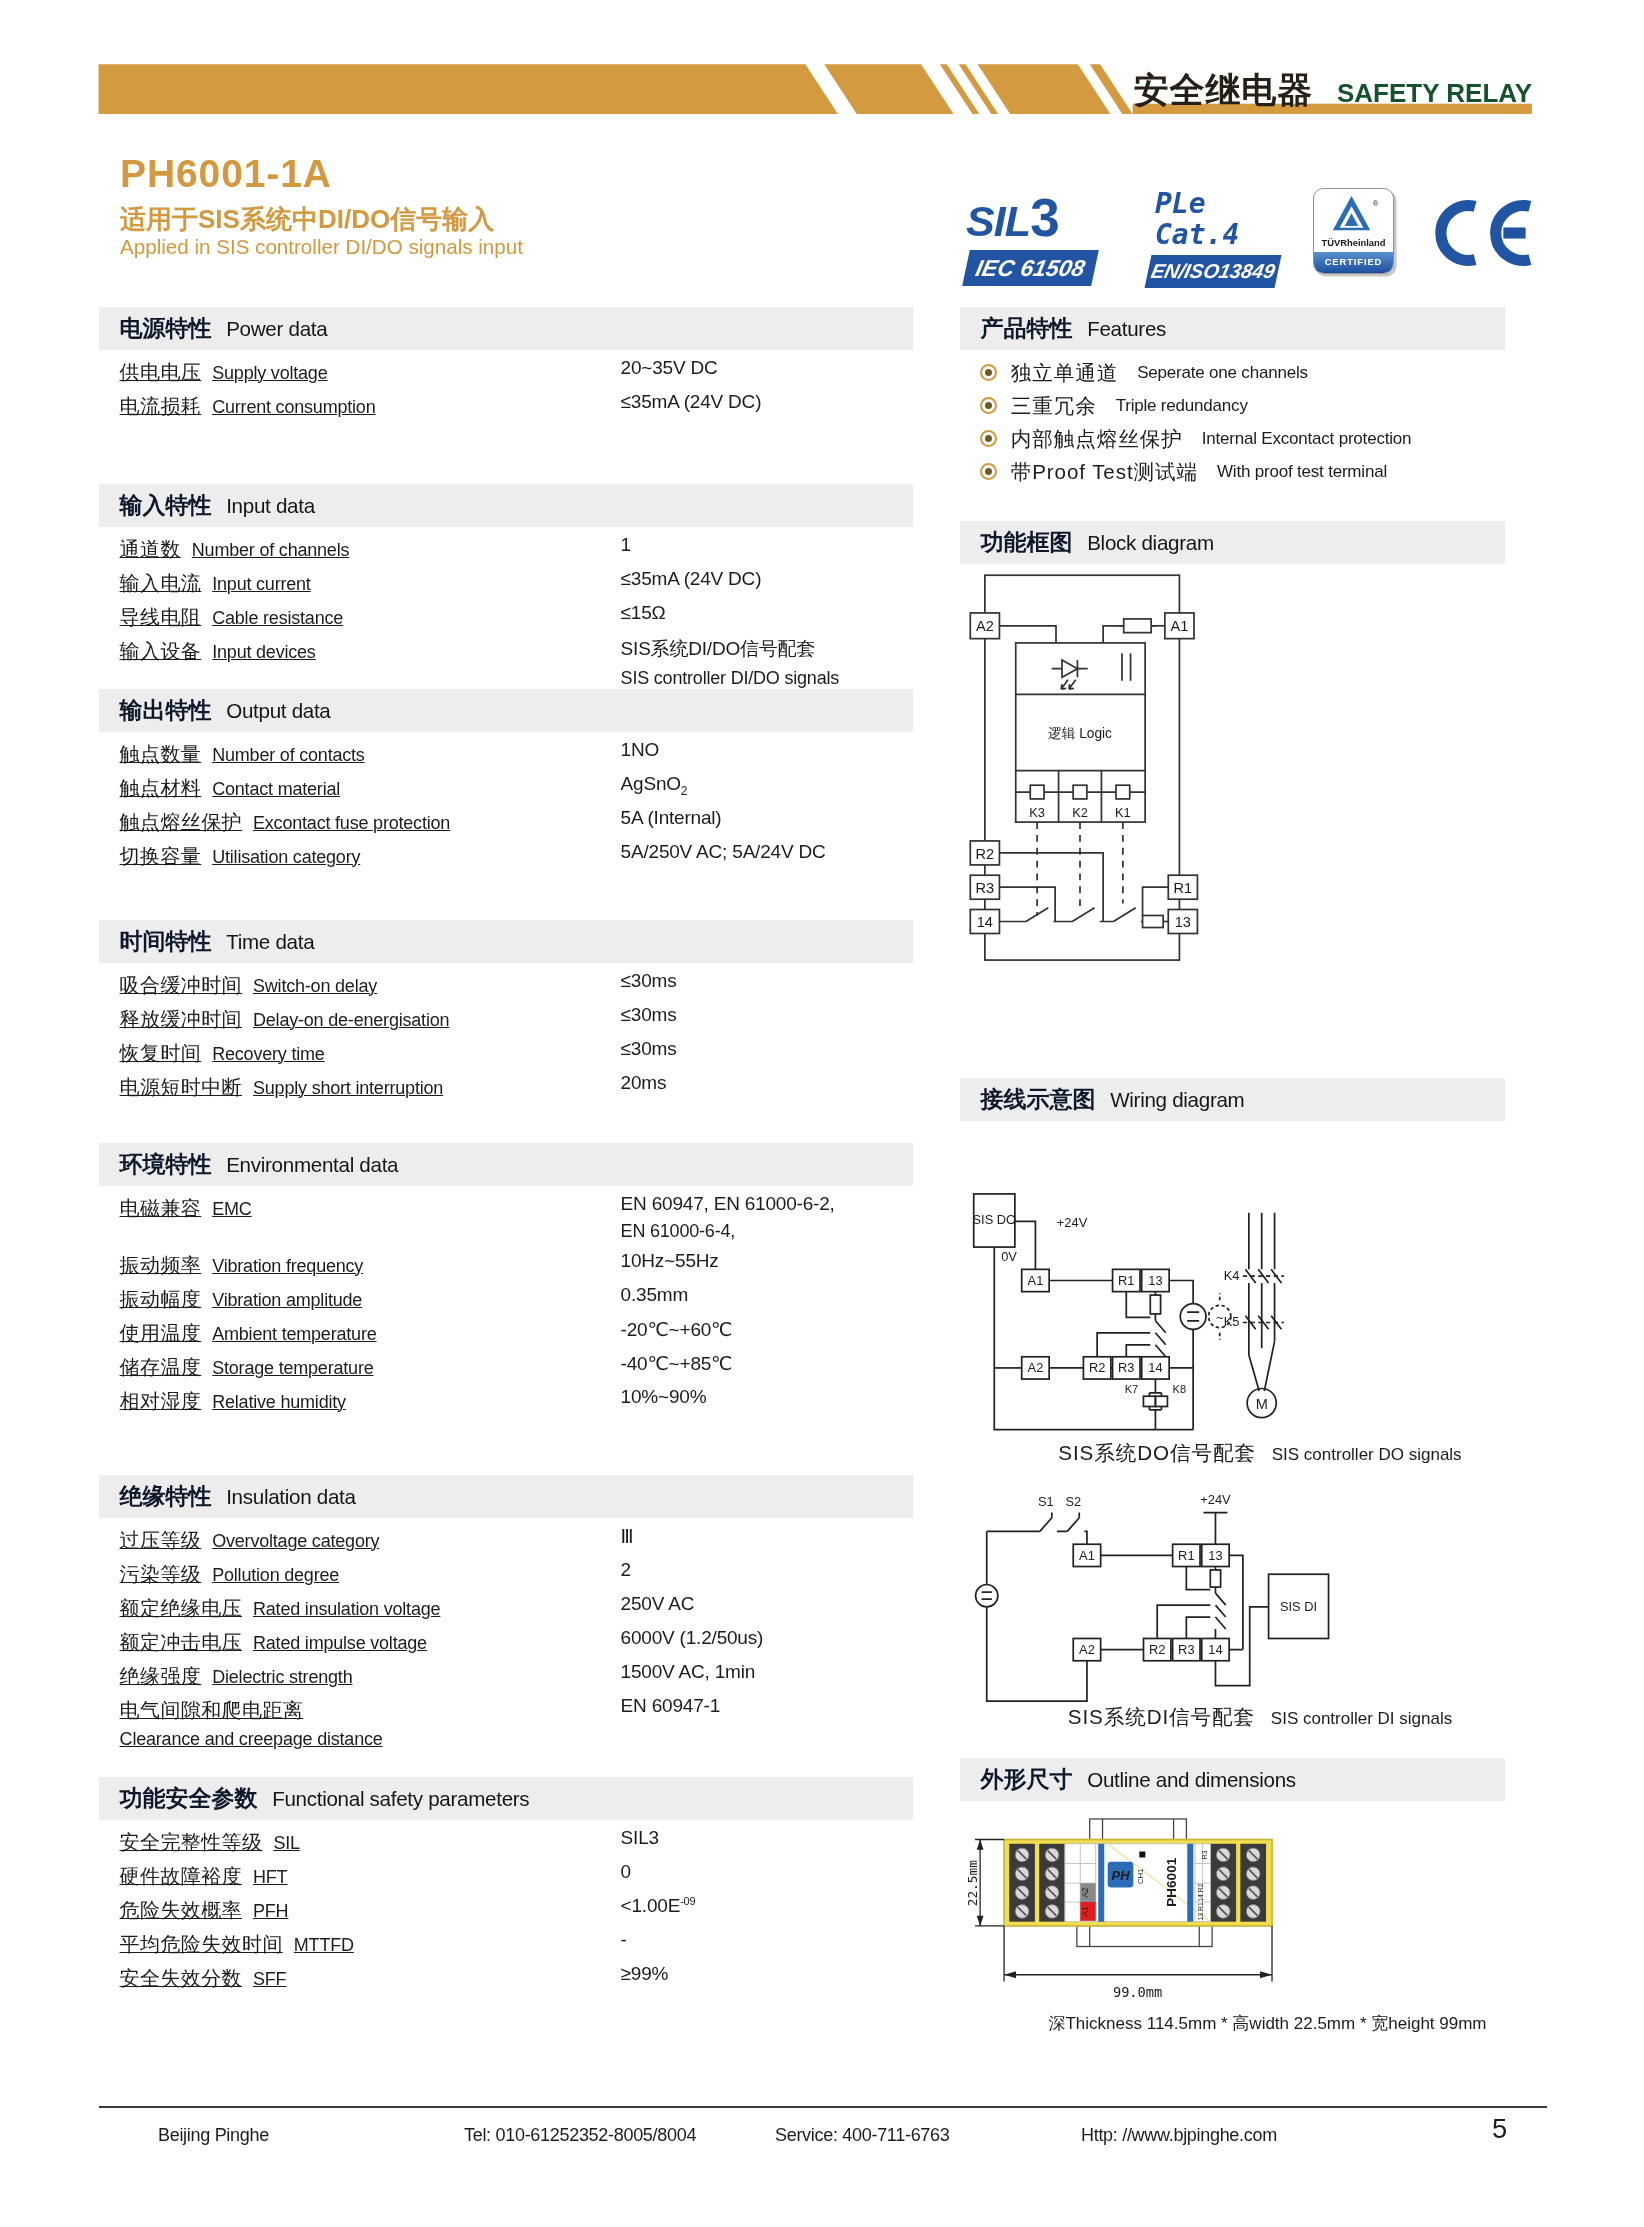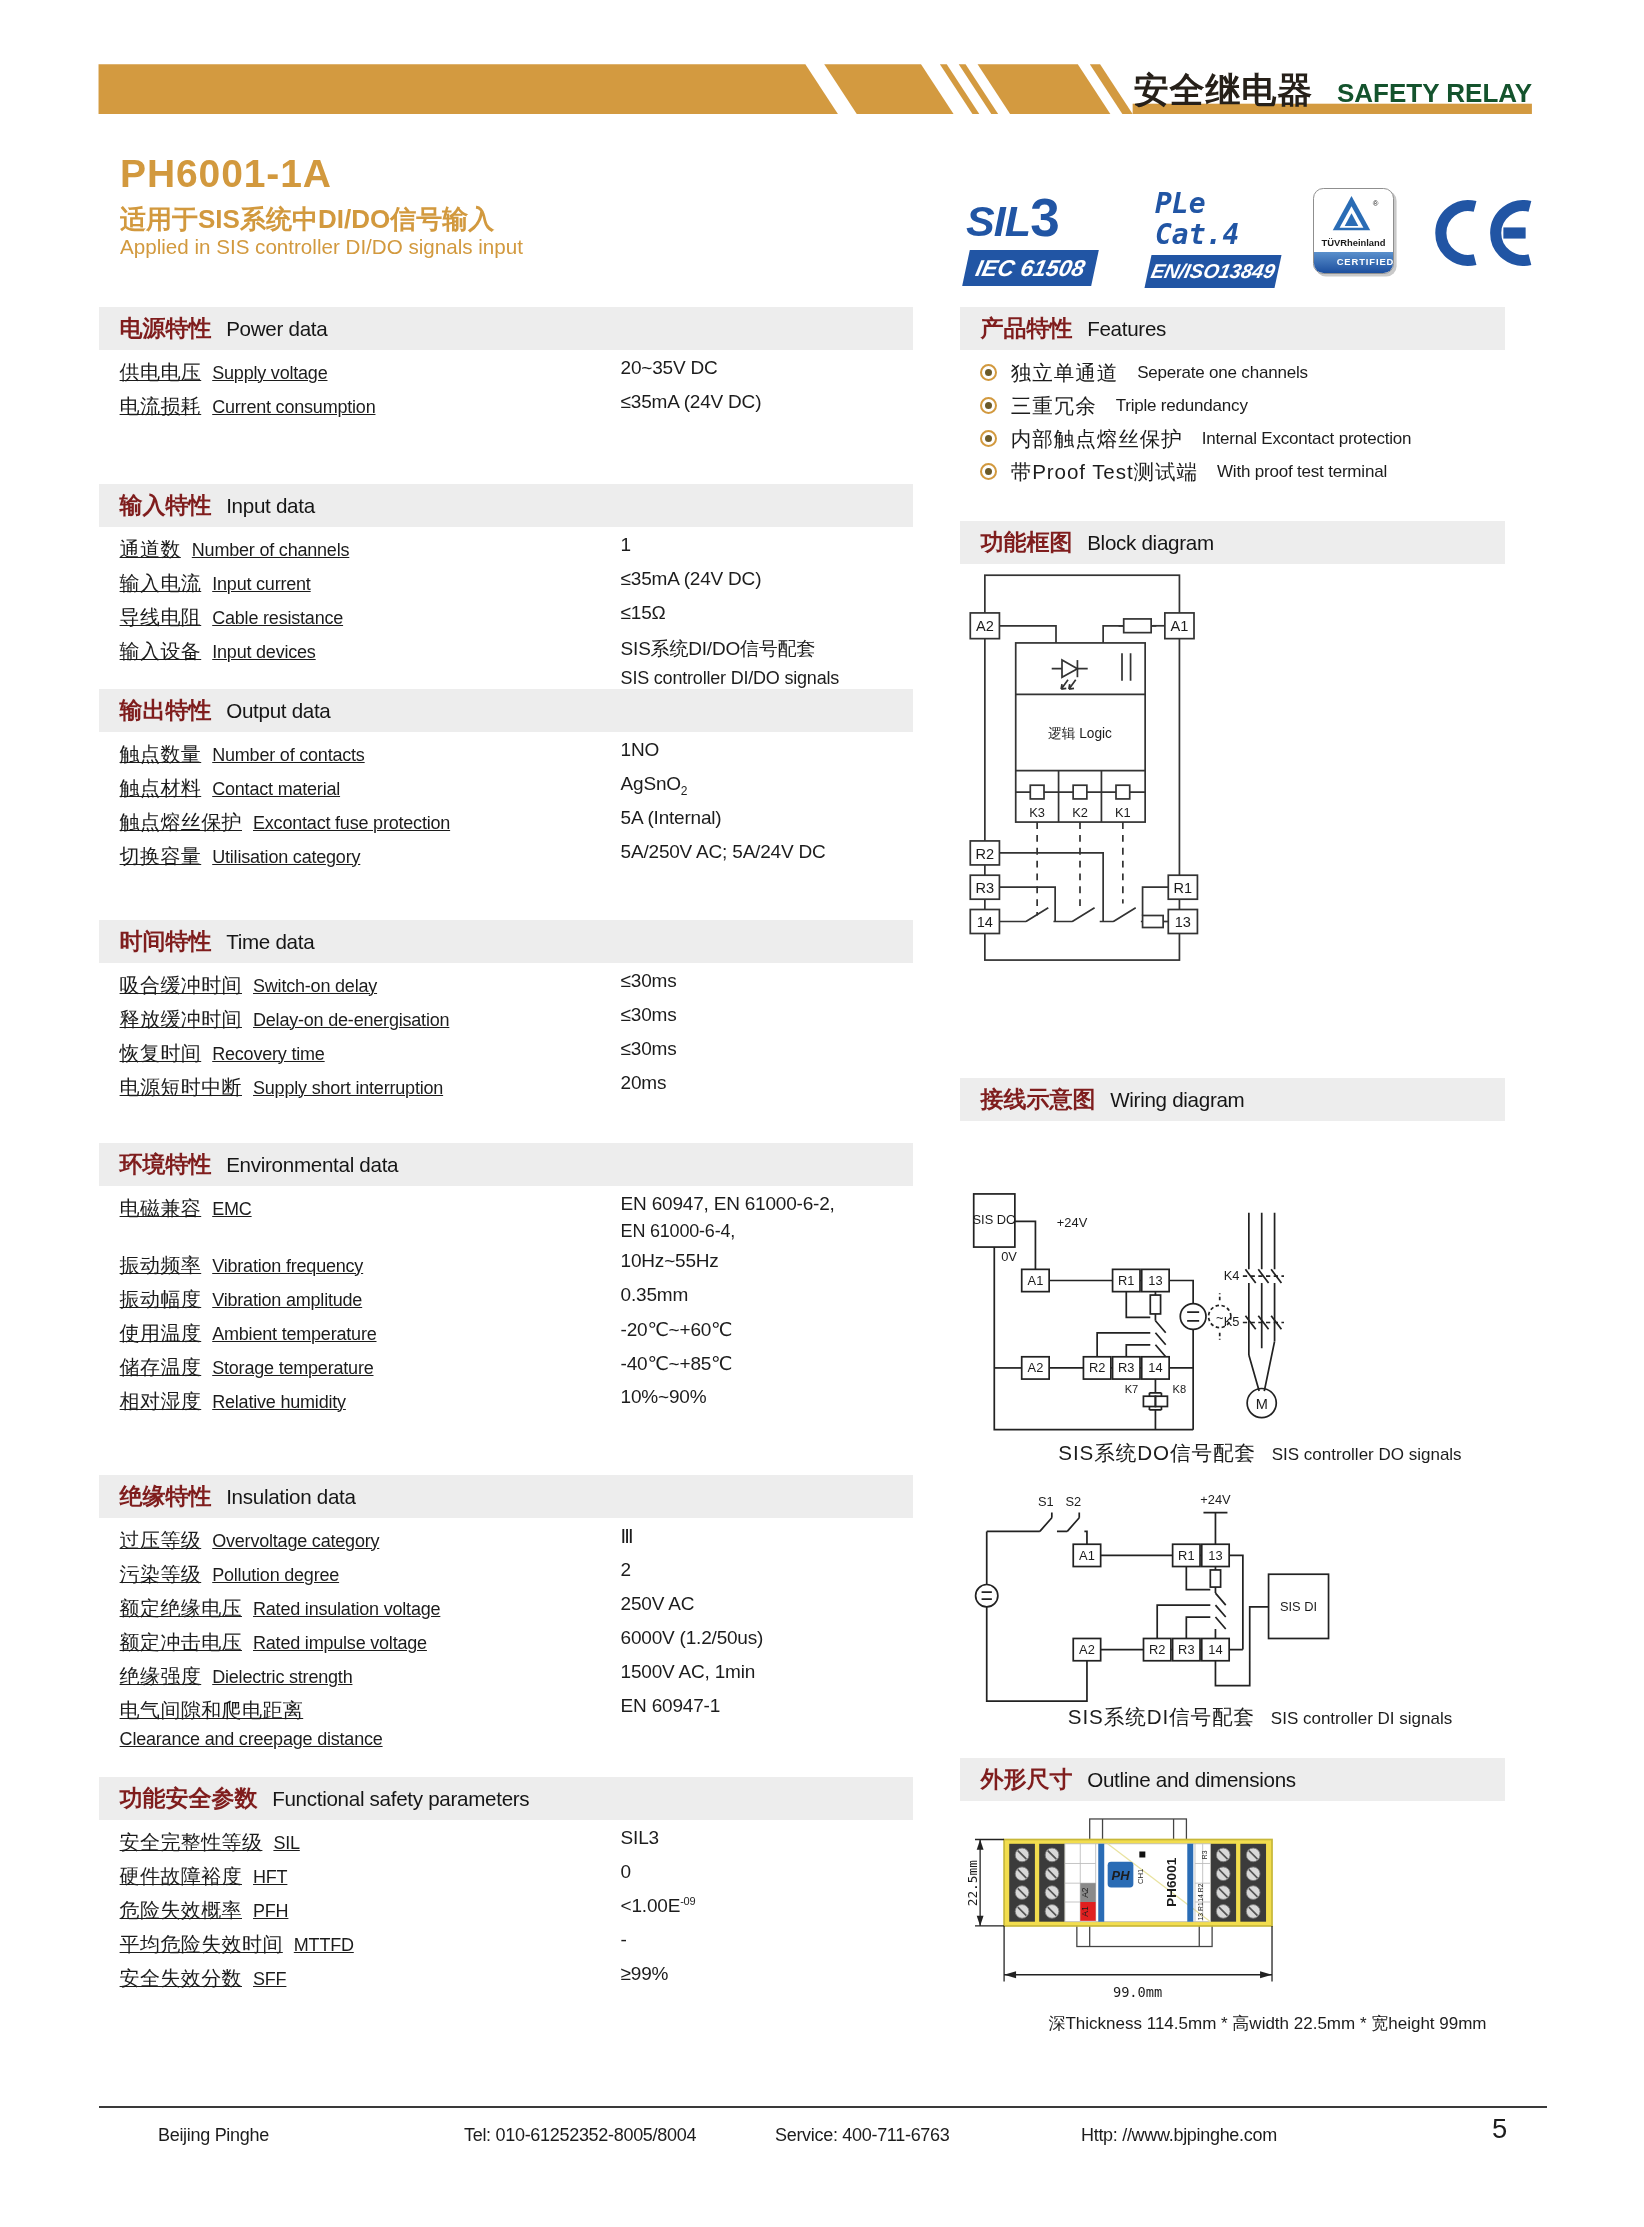--- a/index.html
+++ b/index.html
@@ -20,24 +20,24 @@
   .sil .w2{font-size:53px;font-weight:600;}
   .badge{position:absolute;background:#2155a4;color:#fff;transform:skewX(-12deg);
          display:flex;align-items:center;justify-content:center;}
   .badge span{transform:skewX(0deg);font-style:italic;font-weight:bold;white-space:nowrap;}
   .ple{position:absolute;left:1155px;top:188px;color:#2155a4;font-style:italic;font-weight:bold;
        font-size:28px;line-height:31px;font-family:"DejaVu Sans Mono",monospace;}
   .tuv{position:absolute;left:1313px;top:188px;width:79px;height:84px;border:1.7px solid #8f8f8f;
        border-radius:10.3px;background:#fff;overflow:hidden;box-shadow:2.6px 2.6px 0 #c9c9c9;}
   .tuv .brand{position:absolute;top:48px;left:0;width:100%;text-align:center;font-size:9.4px;font-weight:bold;color:#1a1a1a;}
   .tuv .band{position:absolute;bottom:0;left:0;width:100%;height:20.6px;background:linear-gradient(#5a90cc,#1d4f9e);
-       color:#fff;font-size:9.4px;font-weight:bold;text-align:center;line-height:20.6px;letter-spacing:0.9px;padding-left:12px;}
+       color:#fff;font-size:9.4px;font-weight:bold;text-align:center;line-height:20.6px;letter-spacing:0.9px;}
   
   .sec-bar{height:43px;background:#ededed;display:flex;align-items:center;padding-left:20.6px;box-sizing:border-box;}
-  .bar-cn{font-size:23px;font-weight:bold;color:#7f1d1d;}
+  .bar-cn{font-size:23px;font-weight:bold;color:#0f172a;}
   .bar-en{font-size:20.6px;color:#161616;margin-left:14.6px;letter-spacing:-0.3px;}
   .spec-col{position:absolute;left:99px;top:0;width:814px;}
   .spec-section{position:absolute;left:0;width:814px;}
   .sec-rows{margin-top:8.6px;padding-left:20.6px;text-decoration:underline;}
   .spec-row{position:relative;height:34px;}
   .spec-row.tall{height:57px;}
   .lbl-cn{font-size:20px;letter-spacing:0.4px;}
   .lbl-en{font-size:18px;margin-left:11px;letter-spacing:-0.2px;}
   .lbl2{font-size:18px;margin-top:5.1px;letter-spacing:-0.2px;}
   .val{position:absolute;left:501px;top:-1.7px;font-size:19px;letter-spacing:-0.2px;}

